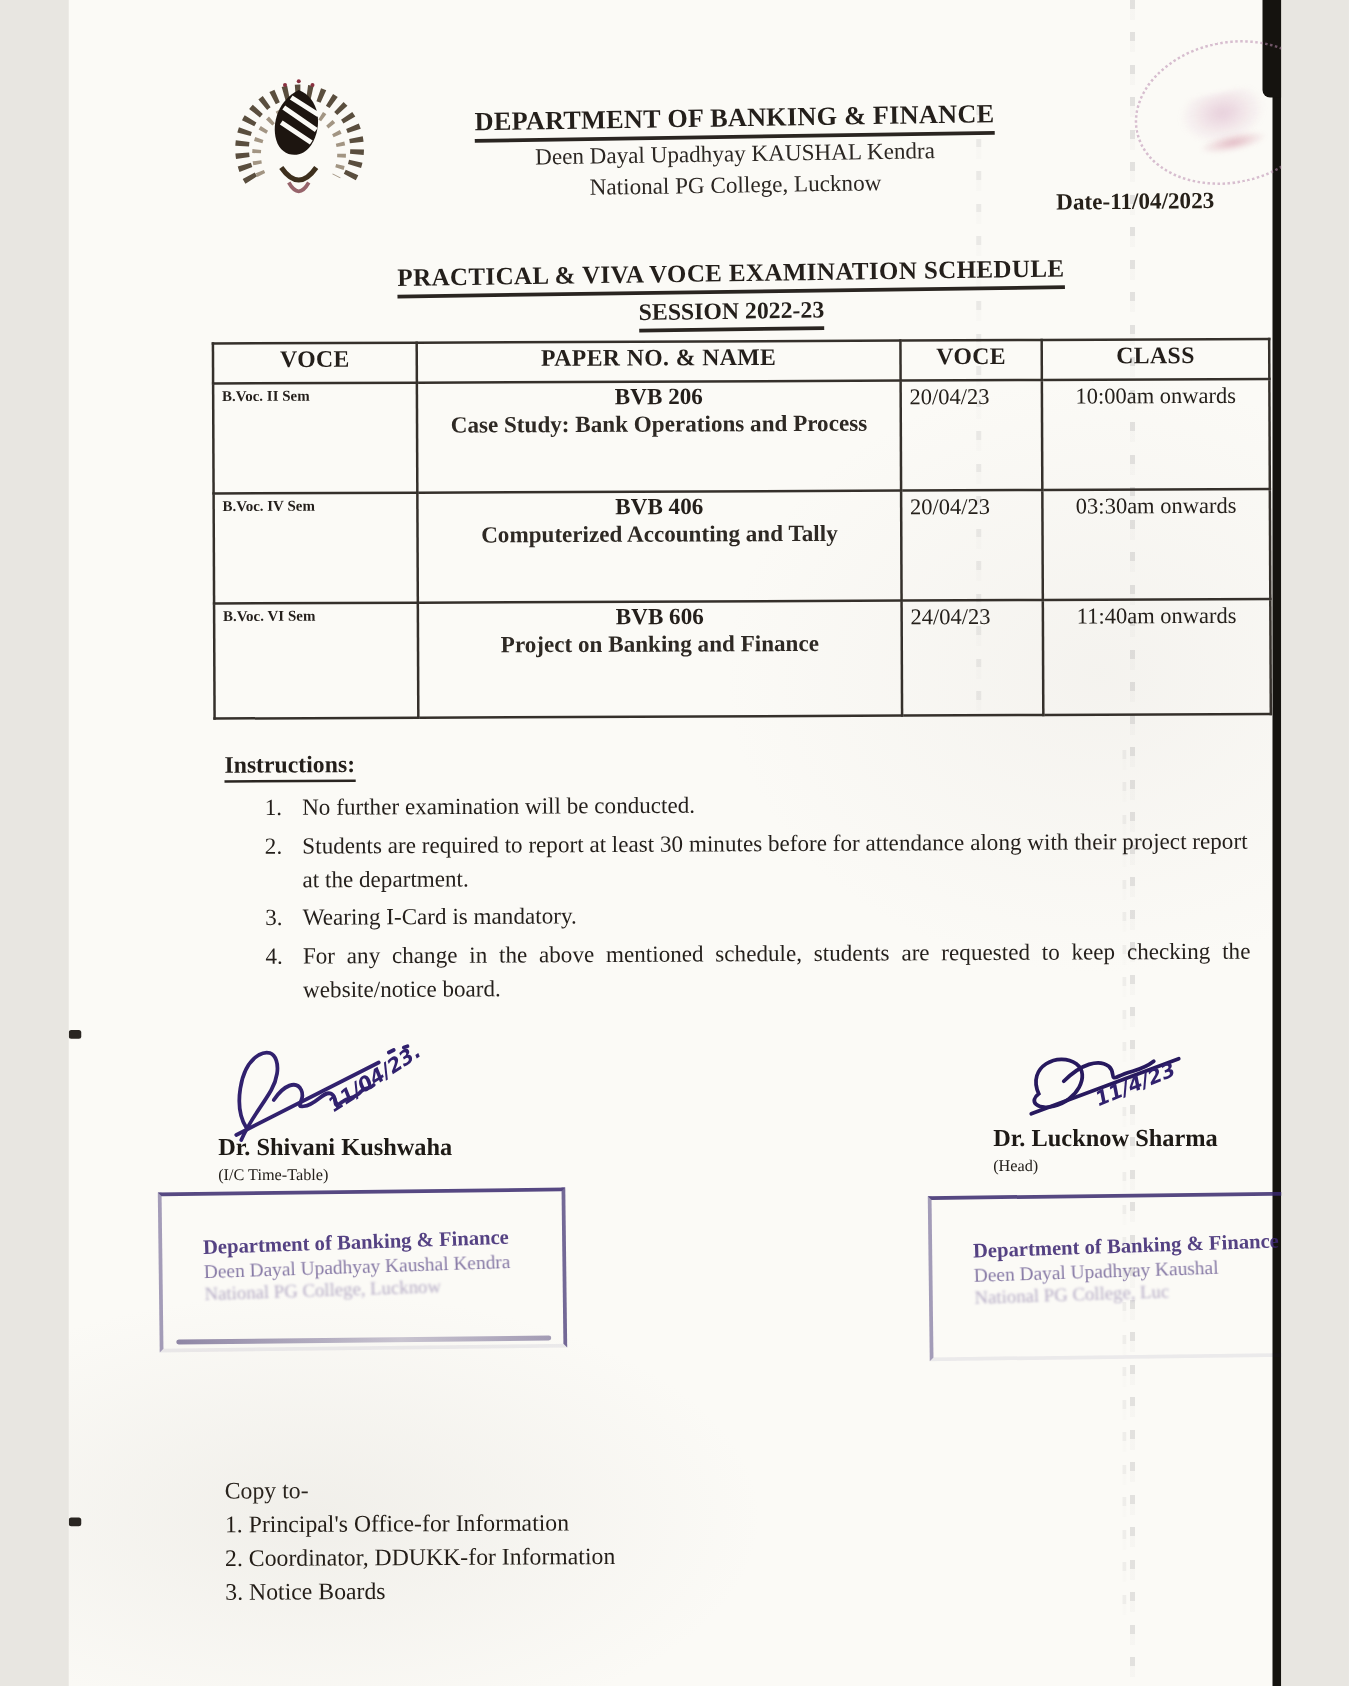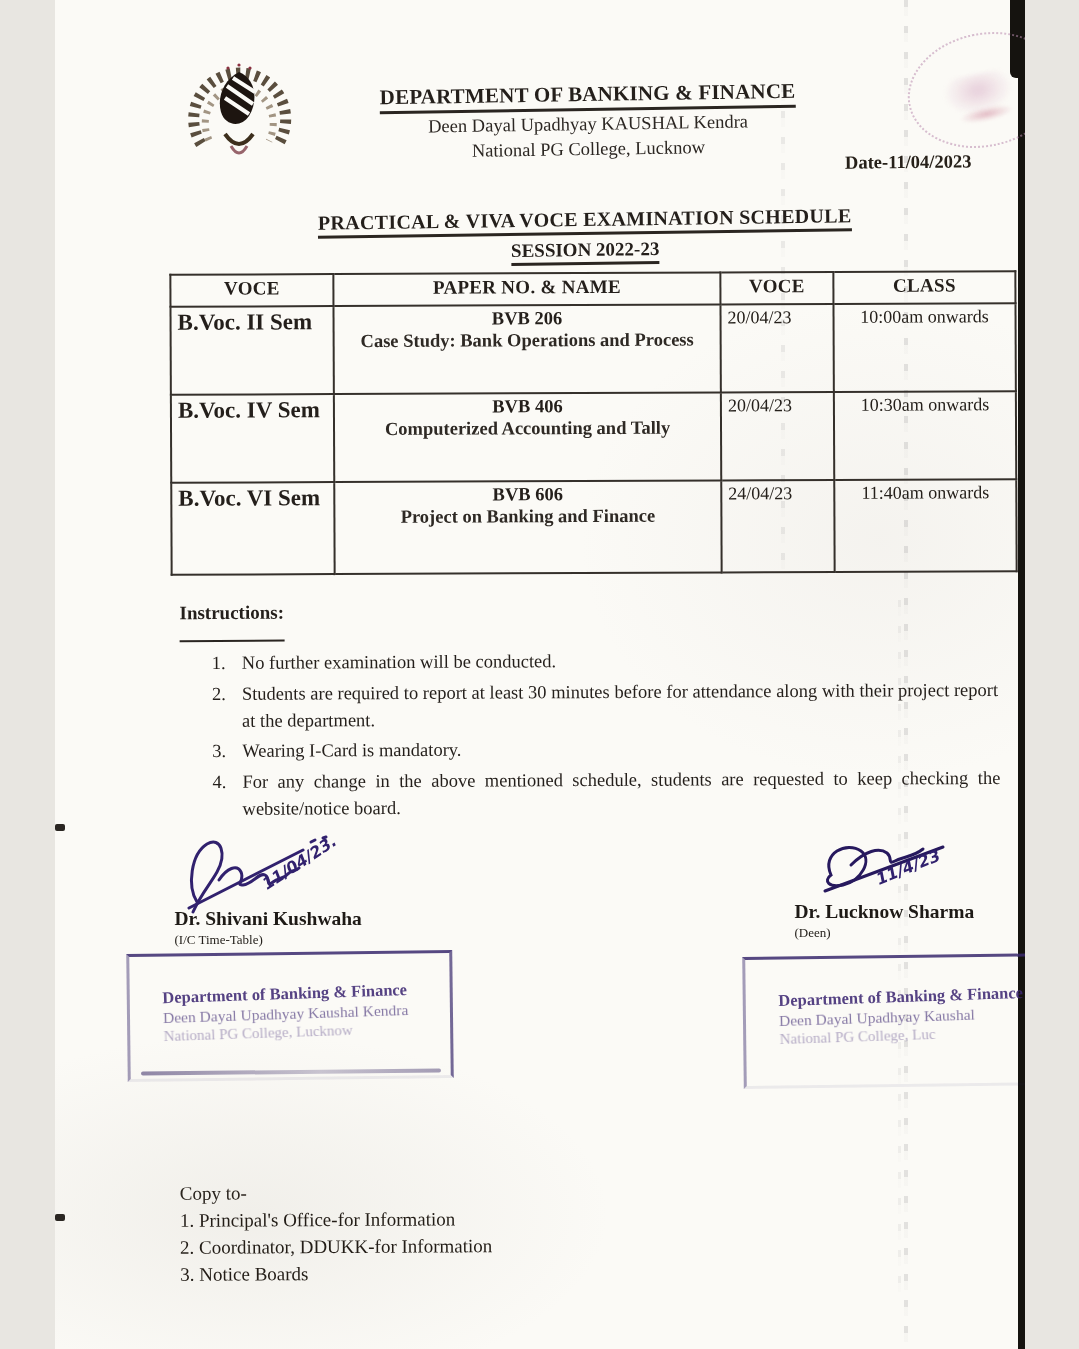--- a/index.html
+++ b/index.html
@@ -50,32 +50,32 @@
   .main-title .t2{margin-top:4px;}
   .main-title .t2 span{font-size:19px;font-weight:bold;border-bottom:3px solid #2a2521;display:inline-block;padding-bottom:1px;}
 
   
   .sched-wrap{position:absolute;left:115px;top:272px;width:845px;transform:rotate(-0.25deg);}
   table.sched{border-collapse:collapse;width:845px;table-layout:fixed;}
   table.sched col.c1{width:163px;} table.sched col.c2{width:387px;}
   table.sched col.c3{width:113px;} table.sched col.c4{width:182px;}
   table.sched th, table.sched td{border:2.5px solid #35302b;vertical-align:top;padding:2px 6px;}
   table.sched th{font-size:19px;font-weight:bold;text-align:center;height:26px;letter-spacing:.3px;}
-  td.cls{font-size:23px;font-weight:bold;text-align:left;padding-left:10px;padding-top:5px;}
+  td.cls{font-size:12px;font-weight:bold;text-align:left;padding-left:10px;padding-top:5px;}
   td.paper{text-align:center;padding-top:2px;}
   .paper-no{font-size:18.5px;font-weight:bold;}
   .paper-name{font-size:18.5px;font-weight:bold;color:#2e2924;margin-top:1px;}
   td.dt{font-size:18px;text-align:left;padding-top:3px;color:#25201b;}
   td.tm{font-size:18px;text-align:center;padding-top:3px;color:#25201b;}
   tr.r1{height:88px;} tr.r2{height:88px;} tr.r3{height:92px;}
 
   
   .instructions{position:absolute;left:125px;top:600px;width:830px;transform:rotate(-0.3deg);}
   .instr-head{font-size:19px;font-weight:bold;border-bottom:2.5px solid #2a2521;
-    display:inline-block;padding-bottom:16px;}
+    display:inline-block;padding-bottom:0;}
   .instr-list{margin-top:8px;}
   .instr-item{display:flex;margin-bottom:4px;line-height:1.45;}
   .instr-num{width:30px;margin-left:32px;font-size:18.5px;flex:none;}
   .instr-text{font-size:18.5px;width:758px;}
   .instr-item.justify .instr-text{text-align:justify;}
 
   
   .sig{position:absolute;}
   .sig-left{left:120px;top:828px;}
   .sig-right{left:740px;top:835px;}
@@ -176,21 +176,21 @@
         <td class="dt">20/04/23</td>
         <td class="tm">10:00am onwards</td>
       </tr>
       <tr class="r2">
         <td class="cls">B.Voc. IV Sem</td>
         <td class="paper">
           <div class="paper-no">BVB 406</div>
           <div class="paper-name">Computerized Accounting and Tally</div>
         </td>
         <td class="dt">20/04/23</td>
-        <td class="tm">10:30am onwards</td>
+        <td class="tm">03:30am onwards</td>
       </tr>
       <tr class="r3">
         <td class="cls">B.Voc. VI Sem</td>
         <td class="paper">
           <div class="paper-no">BVB 606</div>
           <div class="paper-name">Project on Banking and Finance</div>
         </td>
         <td class="dt">24/04/23</td>
         <td class="tm">11:40am onwards</td>
       </tr>
@@ -237,21 +237,21 @@
   <div class="sig sig-right">
     <svg width="220" height="72" viewBox="0 0 220 72">
       <g stroke="#27195e" stroke-width="3" fill="none" stroke-linecap="round">
         <path d="M36,40 C26,18 52,6 66,16 C78,25 66,46 48,50 C34,53 28,46 36,40 Z"></path>
         <path d="M56,30 C70,16 84,12 92,18 C98,23 92,30 100,26 C110,21 118,22 128,14"></path>
         <path d="M30,56 L148,12"></path>
       </g>
       <text class="hand-date" x="84" y="50" transform="rotate(-22 84 50)">11/4/23</text>
     </svg>
     <div class="sig-name">Dr. Lucknow Sharma</div>
-    <div class="sig-desig">(Deen)</div>
+    <div class="sig-desig">(Head)</div>
   </div>
 
   <div class="box-stamp stamp-left">
     <div class="frame"></div>
     <div class="stamp-text">
       <div class="stamp-l1">Department of Banking &amp; Finance</div>
       <div class="stamp-l2">Deen Dayal Upadhyay Kaushal Kendra</div>
       <div class="stamp-l3">National PG College, Lucknow</div>
     </div>
   </div>

